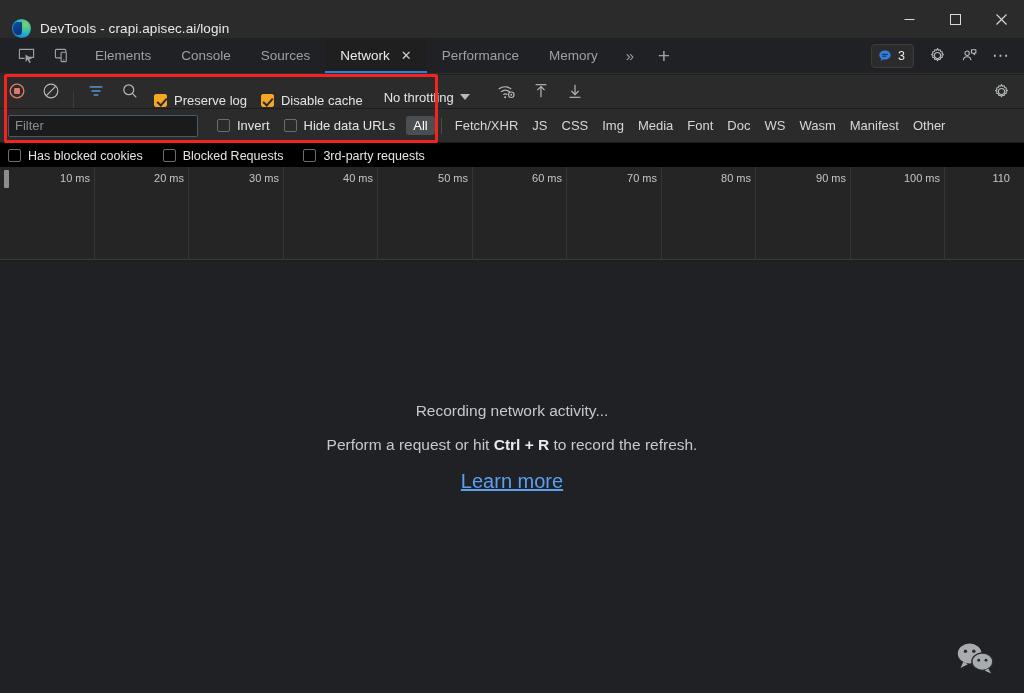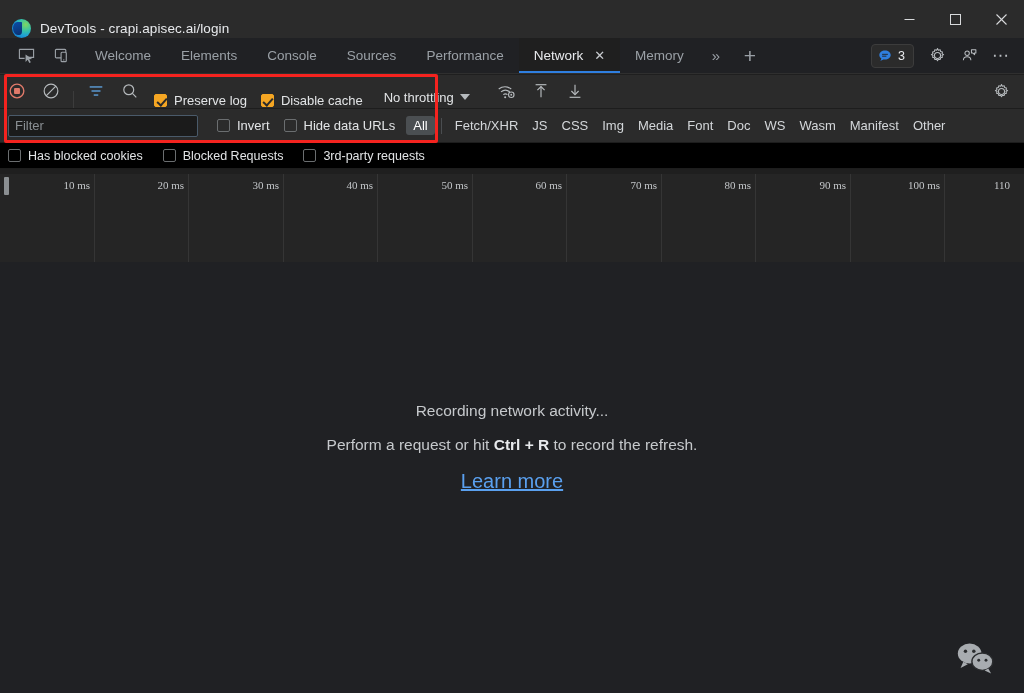--- a/index.html
+++ b/index.html
@@ -144,24 +144,23 @@
   .opts-row {
     position:absolute; left:0; top:143px; width:1024px; height:26px;
     background:#000000; display:flex; align-items:center; gap:4px;
     border-bottom:1px solid #1d1d1d;
   }
   .opts-row .cbx-wrap { padding:0 8px; }
   .opts-row .cbx-label { font-size:12.5px; }
 
   
   .ruler {
-    position:absolute; left:0; top:174px; width:1024px; height:93px;
+    position:absolute; left:0; top:167px; width:1024px; height:93px;
     background:#252525; border-bottom:1px solid #3a3a3a;
     display:flex;
-    font-family:Liberation Serif, serif;
   }
   .ruler-handle {
     position:absolute; left:4px; top:3px; width:5px; height:18px;
     background:#8b8f92; border-radius:1px;
   }
   .tick {
     position:relative; height:93px; border-right:1px solid #353535;
     flex:none;
   }
   .tick-label {
@@ -236,37 +235,34 @@
     </div>
     <div class="tb-icon">
       <svg width="17" height="17" viewBox="0 0 18 18">
         <rect x="1.5" y="2.5" width="11" height="9" rx="1" fill="none" stroke="currentColor" stroke-width="1.2"></rect>
         <rect x="7.5" y="5.5" width="5.5" height="10" rx="1" fill="#202124" stroke="currentColor" stroke-width="1.2"></rect>
         <rect x="9.6" y="13.2" width="1.4" height="1" fill="currentColor"></rect>
       </svg>
     </div>
 
     <div class="tab">
-      <span>Welcome</span>
-    </div>
-    <div class="tab">
       <span>Elements</span>
     </div>
     <div class="tab">
       <span>Console</span>
     </div>
     <div class="tab">
       <span>Sources</span>
-    </div>
-    <div class="tab">
-      <span>Performance</span>
     </div>
     <div class="tab active">
       <span>Network</span>
       <span class="close-x">✕</span>
+    </div>
+    <div class="tab">
+      <span>Performance</span>
     </div>
     <div class="tab">
       <span>Memory</span>
     </div>
     <div class="tab-more">»</div>
     <div class="tab-plus">+</div>
 
     <div class="tabbar-right">
       <div class="msg-badge">
         <svg width="14" height="14" viewBox="0 0 16 16">

